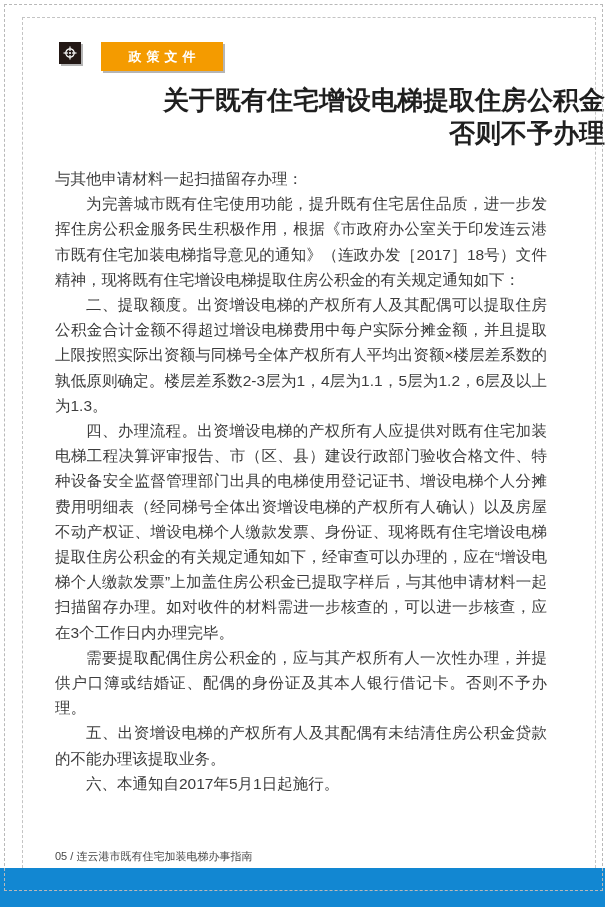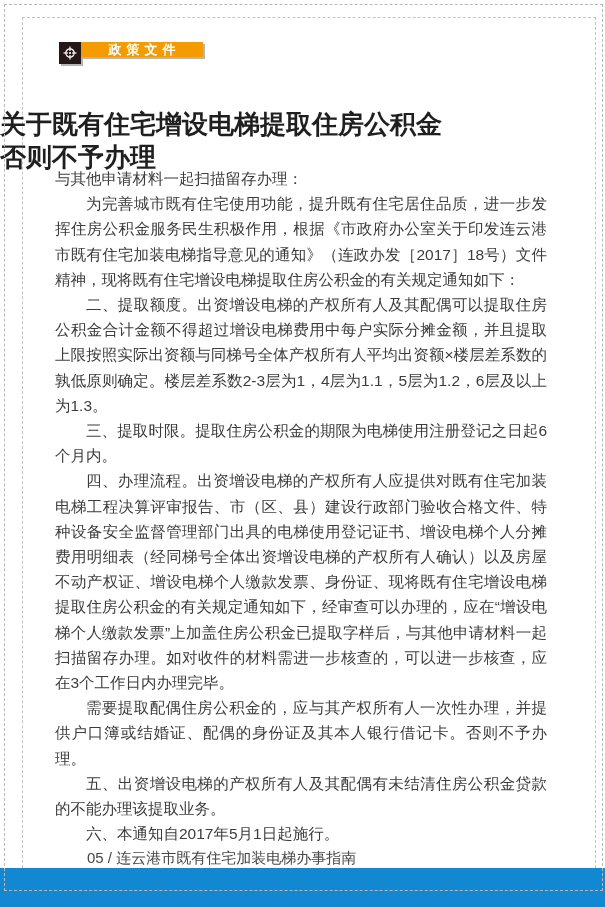--- a/index.html
+++ b/index.html
@@ -22,44 +22,45 @@
     z-index: 1; pointer-events: none;
   }
   
   .badge { position: absolute; left: 59px; top: 42px; display: flex; align-items: flex-start; z-index: 2; }
   .badge-square {
     width: 22px; height: 22px; background: #231815;
     display: flex; align-items: center; justify-content: center;
     box-shadow: 2px 2px 0 rgba(90,90,90,0.45);
   }
   .badge-banner {
-    width: 117px; height: 15px; background: #f49b00;
+    width: 117px; height: 29px; background: #f49b00;
     color: #ffffff; font-weight: bold; font-size: 13px;
     letter-spacing: 5px; padding-left: 5px;
     display: flex; align-items: center; justify-content: center;
     box-shadow: 2px 2px 0 rgba(90,90,90,0.45);
+    margin-left: 20px;
   }
   
   .doc-title {
-    position: absolute; top: 108px; left: 0; right: 0;
-    text-align: left; font-size: 26px; line-height: 33px;
+    position: absolute; top: 84px; left: 0; right: 0;
+    text-align: right; font-size: 26px; line-height: 33px;
     font-weight: bold; color: #1f1f1f; z-index: 2;
   }
   
   .doc-body {
     position: absolute; top: 166px; left: 55px; width: 492px;
     font-size: 15.5px; line-height: 25.2px; color: #3c3c3c;
     text-align: justify; z-index: 2;
   }
   .doc-body p { margin: 0; text-indent: 2em; }
   .doc-body p.salutation { text-indent: 0; }
   
   .footer-note {
     position: absolute; left: 55px; top: 849px;
-    font-size: 15px; color: #474747; z-index: 2; margin-left: 32px;
+    font-size: 11px; color: #474747; z-index: 2;
   }
   .footer-bar {
     position: absolute; left: 0; right: 0; bottom: 0; height: 39px;
     background: #1287d2; z-index: 3;
   }
   .crosshair-svg { display: block; }
 </style>
 </head>
 <body>
 
@@ -84,21 +85,20 @@
 
 <div class="doc-title">
   <div>关于既有住宅增设电梯提取住房公积金</div>
   <div>否则不予办理</div>
 </div>
 
 <div class="doc-body">
   <p class="salutation">与其他申请材料一起扫描留存办理：</p>
   <p>为完善城市既有住宅使用功能，提升既有住宅居住品质，进一步发挥住房公积金服务民生积极作用，根据《市政府办公室关于印发连云港市既有住宅加装电梯指导意见的通知》（连政办发［2017］18号）文件精神，现将既有住宅增设电梯提取住房公积金的有关规定通知如下：</p>
   <p>二、提取额度。出资增设电梯的产权所有人及其配偶可以提取住房公积金合计金额不得超过增设电梯费用中每户实际分摊金额，并且提取上限按照实际出资额与同梯号全体产权所有人平均出资额×楼层差系数的孰低原则确定。楼层差系数2-3层为1，4层为1.1，5层为1.2，6层及以上为1.3。</p>
-  <p>三、提取时限。提取住房公积金的期限为电梯使用注册登记之日起6个月内。</p>
   <p>四、办理流程。出资增设电梯的产权所有人应提供对既有住宅加装电梯工程决算评审报告、市（区、县）建设行政部门验收合格文件、特种设备安全监督管理部门出具的电梯使用登记证书、增设电梯个人分摊费用明细表（经同梯号全体出资增设电梯的产权所有人确认）以及房屋不动产权证、增设电梯个人缴款发票、身份证、现将既有住宅增设电梯提取住房公积金的有关规定通知如下，经审查可以办理的，应在“增设电梯个人缴款发票”上加盖住房公积金已提取字样后，与其他申请材料一起扫描留存办理。如对收件的材料需进一步核查的，可以进一步核查，应在3个工作日内办理完毕。</p>
   <p>需要提取配偶住房公积金的，应与其产权所有人一次性办理，并提供户口簿或结婚证、配偶的身份证及其本人银行借记卡。否则不予办理。</p>
   <p>五、出资增设电梯的产权所有人及其配偶有未结清住房公积金贷款的不能办理该提取业务。</p>
   <p>六、本通知自2017年5月1日起施行。</p>
 
 </div>
 
 <div class="footer-note">05 / 连云港市既有住宅加装电梯办事指南</div>
 <div class="footer-bar"></div>
 

